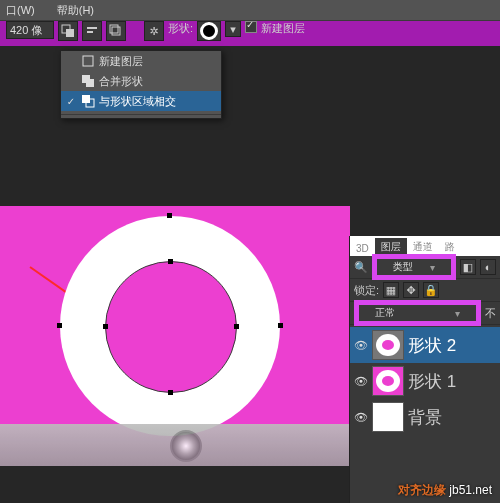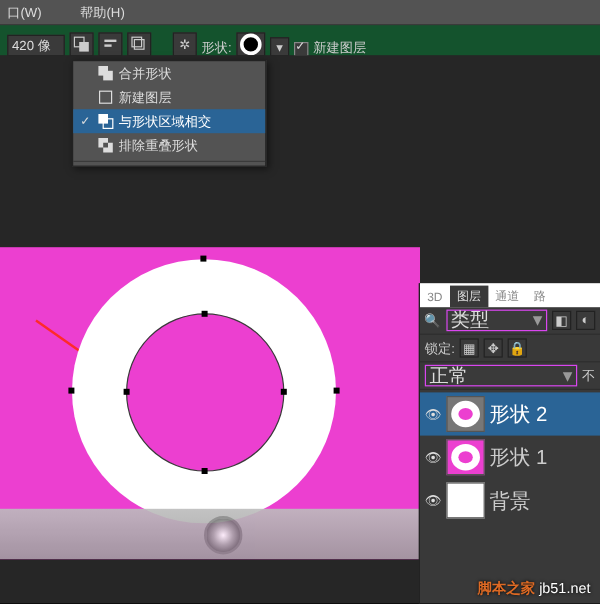--- a/index.html
+++ b/index.html
@@ -1,18 +1,18 @@
 <!DOCTYPE html>
 <html><head>
 <meta charset="utf-8">
 <style>
 html,body{margin:0;padding:0;background:#000;font-family:"Microsoft YaHei",Arial,sans-serif;font-size:11px;color:#ccc;width:500px;height:503px;overflow:hidden;position:relative}
-.menubar{height:20px;background:#535353;display:flex;align-items:center;padding:0 6px;gap:32px;color:#ddd}
+.menubar{height:20px;background:#535353;display:flex;align-items:center;padding:0 6px;gap:22px;color:#ddd}
 .menubar span{cursor:pointer}
-.optbar{height:26px;background:#14532d;display:flex;align-items:flex-end;padding:0 6px;gap:4px;border-top:1px solid #3a3a3a;border-bottom:1px solid #333}
+.optbar{height:26px;background:#a21caf;display:flex;align-items:flex-start;padding:0 6px;gap:4px;border-top:1px solid #3a3a3a;border-bottom:1px solid #333}
 .inp{background:#3a3a3a;border:1px solid #222;color:#ddd;padding:1px 3px;width:40px;height:14px;font-size:11px}
 .ibtn{width:18px;height:18px;background:#3a3a3a;border:1px solid #222;display:flex;align-items:center;justify-content:center;color:#ccc;cursor:pointer}
 .ibtn svg{width:14px;height:14px}
 .shapeprev{width:22px;height:18px;background:#3a3a3a;border:1px solid #222;display:flex;align-items:center;justify-content:center}
 .shapeprev .ring{width:12px;height:12px;border-radius:50%;border:3px solid #fff;background:#000}
 .chk{width:10px;height:10px;border:1px solid #888;background:#3a3a3a;display:inline-block;position:relative}
 .chk.on:after{content:"✓";position:absolute;top:-3px;left:0;color:#ddd;font-size:10px}
 .ddmenu{position:absolute;left:60px;top:50px;width:160px;background:#535353;border:1px solid #222;box-shadow:2px 2px 6px rgba(0,0,0,.5);z-index:50}
 .ddmenu .mi{display:flex;align-items:center;height:20px;padding:0 4px;gap:4px;color:#ddd;cursor:pointer}
 .ddmenu .mi.sel{background:#2a6496;color:#fff}
@@ -26,21 +26,21 @@
 .handle{position:absolute;width:5px;height:5px;background:#000}
 .arrow{position:absolute;left:30px;top:60px;width:60px;height:2px;background:#ff2a2a;transform:rotate(35deg);transform-origin:left center}
 .arrow:after{content:"";position:absolute;right:-2px;top:-4px;border-left:8px solid #ff2a2a;border-top:5px solid transparent;border-bottom:5px solid transparent}
 .moviestrip{position:absolute;left:0;bottom:0;right:0;height:42px;background:linear-gradient(#bdbdbd,#9c9c9c);opacity:.9}
 .moviestrip .lens{position:absolute;left:170px;top:6px;width:28px;height:28px;border-radius:50%;background:radial-gradient(circle,#fff,#aaa 40%,#666 80%);border:2px solid #888}
 .panelcol{position:absolute;right:0;top:190px;width:150px;bottom:0;background:#393939;border-left:1px solid #222}
 .tabrow{display:flex;height:20px;background:#ffffff;align-items:flex-end}
 .tab{padding:2px 6px;color:#888;font-size:10px;cursor:pointer}
 .tab.act{background:#393939;color:#ddd}
 .prow{display:flex;align-items:center;height:22px;padding:0 4px;gap:4px;border-bottom:1px solid #2d2d2d}
-.psel{background:#3a3a3a;border:1px solid #d946ef;color:#ddd;height:16px;font-size:16px;flex:1;display:flex;align-items:center;padding:0 3px;justify-content:space-between}
+.psel{background:#3a3a3a;border:5px solid #d946ef;color:#ddd;height:16px;font-size:10px;flex:1;display:flex;align-items:center;padding:0 16px;justify-content:space-between}
 .psel:after{content:"▾";color:#999}
 .layers{padding-top:2px}
 .layer{display:flex;align-items:center;height:36px;padding:0 4px;gap:4px}
 .layer.sel{background:#2a6496;color:#fff}
 .eye{width:14px;height:14px;display:flex;align-items:center;justify-content:center;color:#ddd;cursor:pointer}
 .thumb{width:30px;height:28px;border:1px solid #555;background:#777;position:relative}
 .thumb.ring:before{content:"";position:absolute;inset:3px;border-radius:50%;background:#fff}
 .thumb.ring:after{content:"";position:absolute;inset:9px;border-radius:50%;background:#ec3fd0}
 .thumb.pink{background:#ec3fd0}
 .thumb.white{background:#fff}
@@ -87,53 +87,44 @@
   <div class="ibtn tiny">▾</div>
   <span class="chk on"></span>
   <span>新建图层</span>
 </div>
 
 <div class="ddmenu">
   <div class="mi">
     <span class="chkcol"></span>
     <span class="ico">
         <svg viewBox="0 0 14 14">
+          <rect x="2" y="2" width="10" height="10" fill="none" stroke="#ddd"></rect>
+        </svg>
+      </span>
+    <span>新建图层</span>
+  </div>
+  <div class="mi">
+    <span class="chkcol"></span>
+    <span class="ico">
+        <svg viewBox="0 0 14 14">
           <rect x="1" y="1" width="8" height="8" fill="#ddd"></rect>
           <rect x="5" y="5" width="8" height="8" fill="#ddd"></rect>
         </svg>
       </span>
     <span>合并形状</span>
-  </div>
-  <div class="mi">
-    <span class="chkcol"></span>
-    <span class="ico">
-        <svg viewBox="0 0 14 14">
-          <rect x="2" y="2" width="10" height="10" fill="none" stroke="#ddd"></rect>
-        </svg>
-      </span>
-    <span>新建图层</span>
   </div>
   <div class="mi sel">
     <span class="chkcol">✓</span>
     <span class="ico">
         <svg viewBox="0 0 14 14">
           <rect x="1" y="1" width="8" height="8" fill="#fff"></rect>
           <rect x="5" y="5" width="8" height="8" fill="none" stroke="#fff"></rect>
         </svg>
       </span>
     <span>与形状区域相交</span>
-  </div>
-  <div class="mi">
-    <span class="chkcol"></span>
-    <span class="ico">
-        <svg viewBox="0 0 14 14">
-          <path d="M1 1h8v4h-4v4h-4z M9 5h4v8h-8v-4h4z" fill="#ddd"></path>
-        </svg>
-      </span>
-    <span>排除重叠形状</span>
   </div>
   <hr>
 </div>
 
 <div class="workarea">
   <div class="canvaswrap">
     <div class="arrow"></div>
     <div class="ringshape">
       <div class="inner">
         <div class="handle" style="left:62px;top:-3px"></div>
@@ -191,15 +182,15 @@
       <div class="layer bg">
         <div class="eye">👁</div>
         <div class="thumb white"></div>
         <span>背景</span>
       </div>
     </div>
   </div>
 </div>
 
 <div class="footerwm">
-  <span class="w">脚本之家</span>
+  <span class="w">对齐边缘</span>
   <span>jb51.net</span>
 </div>
 
 </body></html>

